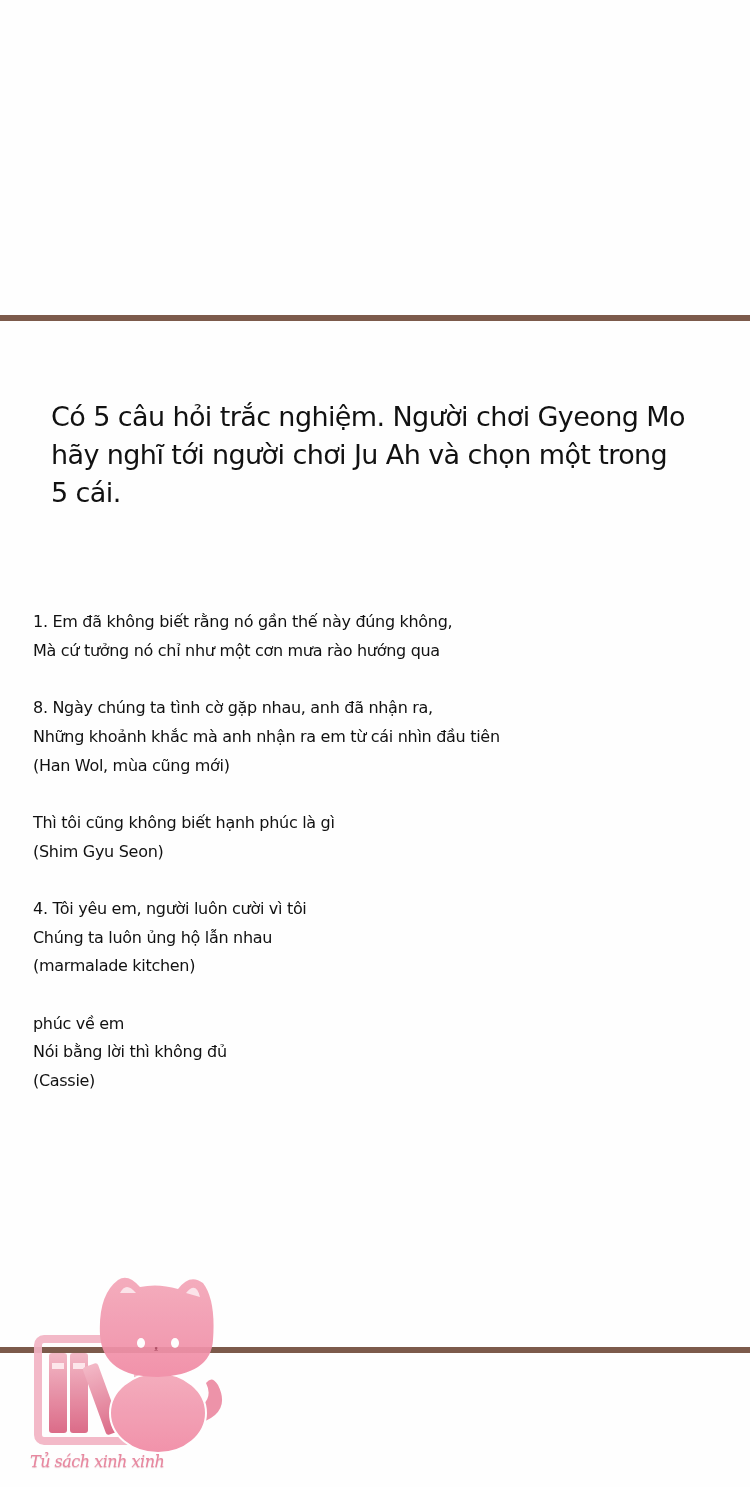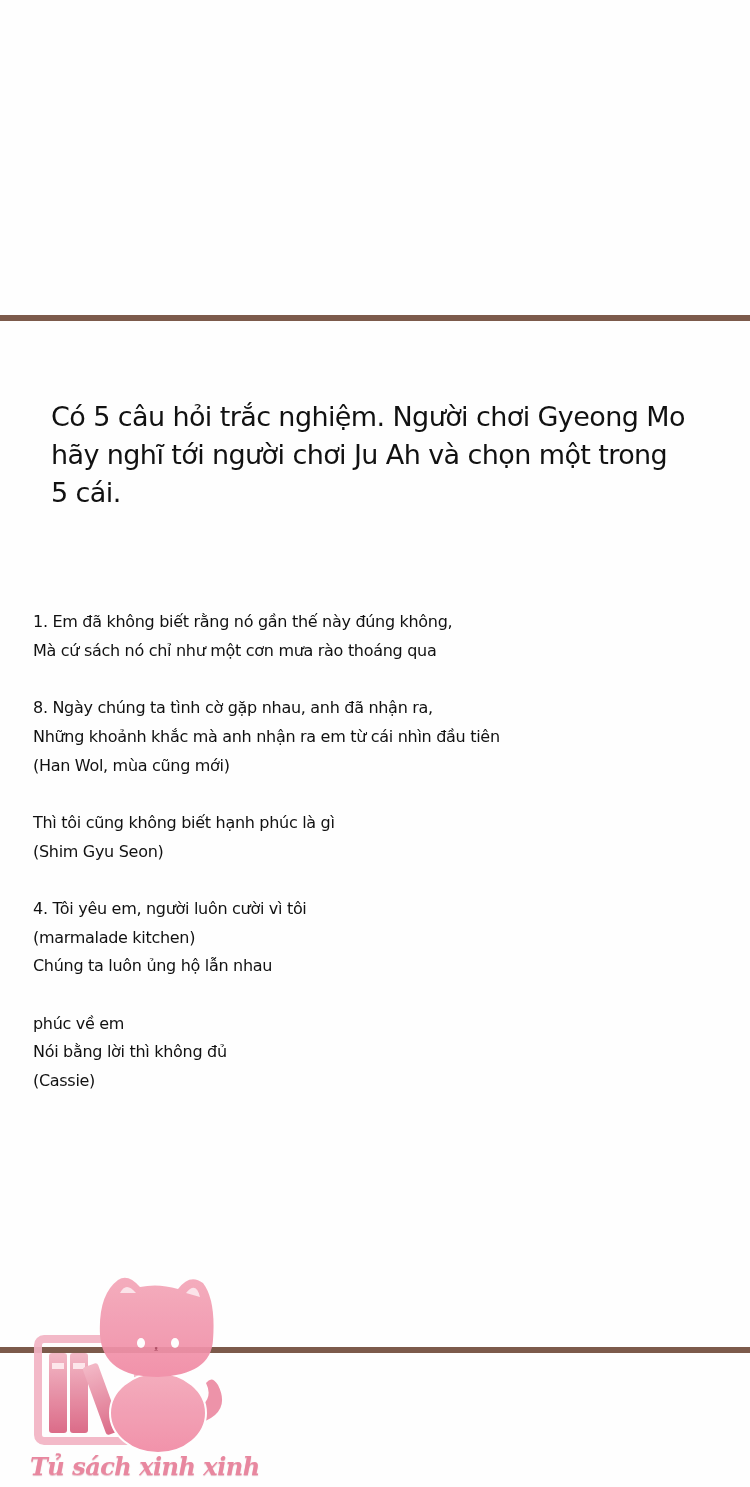--- a/index.html
+++ b/index.html
@@ -18,55 +18,55 @@
     .intro div { white-space: nowrap; }
     .options {
       position: absolute; left: 33px; top: 608px; width: 710px;
       font-size: 16px; line-height: 28.7px; letter-spacing: -0.3px;
     }
     .option { margin-bottom: 28.7px; }
     .option div { white-space: nowrap; }
     .watermark { position: absolute; left: 28px; top: 1265px; width: 210px; height: 220px; }
     .wm-text {
       position: absolute; left: 2px; top: 187px;
-      font-family: "DejaVu Serif", serif; font-style: italic; font-weight: bold;
-      font-size: 24px; letter-spacing: -0.5px;
+      font-family: "DejaVu Serif", serif; font-style: italic; font-weight: normal;
+      font-size: 16px; letter-spacing: -0.5px;
       text-shadow: 0 1px 1px rgba(180,60,90,0.35);
       white-space: nowrap;
     }
   </style>
 </head>
 <body style="background: rgb(254, 254, 254);">
 
 <div id="divider-top" class="divider" style="background: rgb(124, 90, 75);"></div>
 
 <div class="intro" style="color: rgb(17, 17, 17);">
   <div>Có 5 câu hỏi trắc nghiệm. Người chơi Gyeong Mo</div>
   <div>hãy nghĩ tới người chơi Ju Ah và chọn một trong</div>
   <div>5 cái.</div>
 </div>
 
 <div class="options" style="color: rgb(17, 17, 17);">
   <div class="option">
     <div>1. Em đã không biết rằng nó gần thế này đúng không,</div>
-    <div>Mà cứ sách nó chỉ như một cơn mưa rào thoáng qua</div>
+    <div>Mà cứ tưởng nó chỉ như một cơn mưa rào hướng qua</div>
   </div>
   <div class="option">
     <div>8. Ngày chúng ta tình cờ gặp nhau, anh đã nhận ra,</div>
     <div>Những khoảnh khắc mà anh nhận ra em từ cái nhìn đầu tiên</div>
     <div>(Han Wol, mùa cũng mới)</div>
   </div>
   <div class="option">
     <div>Thì tôi cũng không biết hạnh phúc là gì</div>
     <div>(Shim Gyu Seon)</div>
   </div>
   <div class="option">
     <div>4. Tôi yêu em, người luôn cười vì tôi</div>
+    <div>Chúng ta luôn ủng hộ lẫn nhau</div>
     <div>(marmalade kitchen)</div>
-    <div>Chúng ta luôn ủng hộ lẫn nhau</div>
   </div>
   <div class="option">
     <div>phúc về em</div>
     <div>Nói bằng lời thì không đủ</div>
     <div>(Cassie)</div>
   </div>
 </div>
 
 <div id="divider-bottom" class="divider" style="background: rgb(124, 90, 75);"></div>
 

